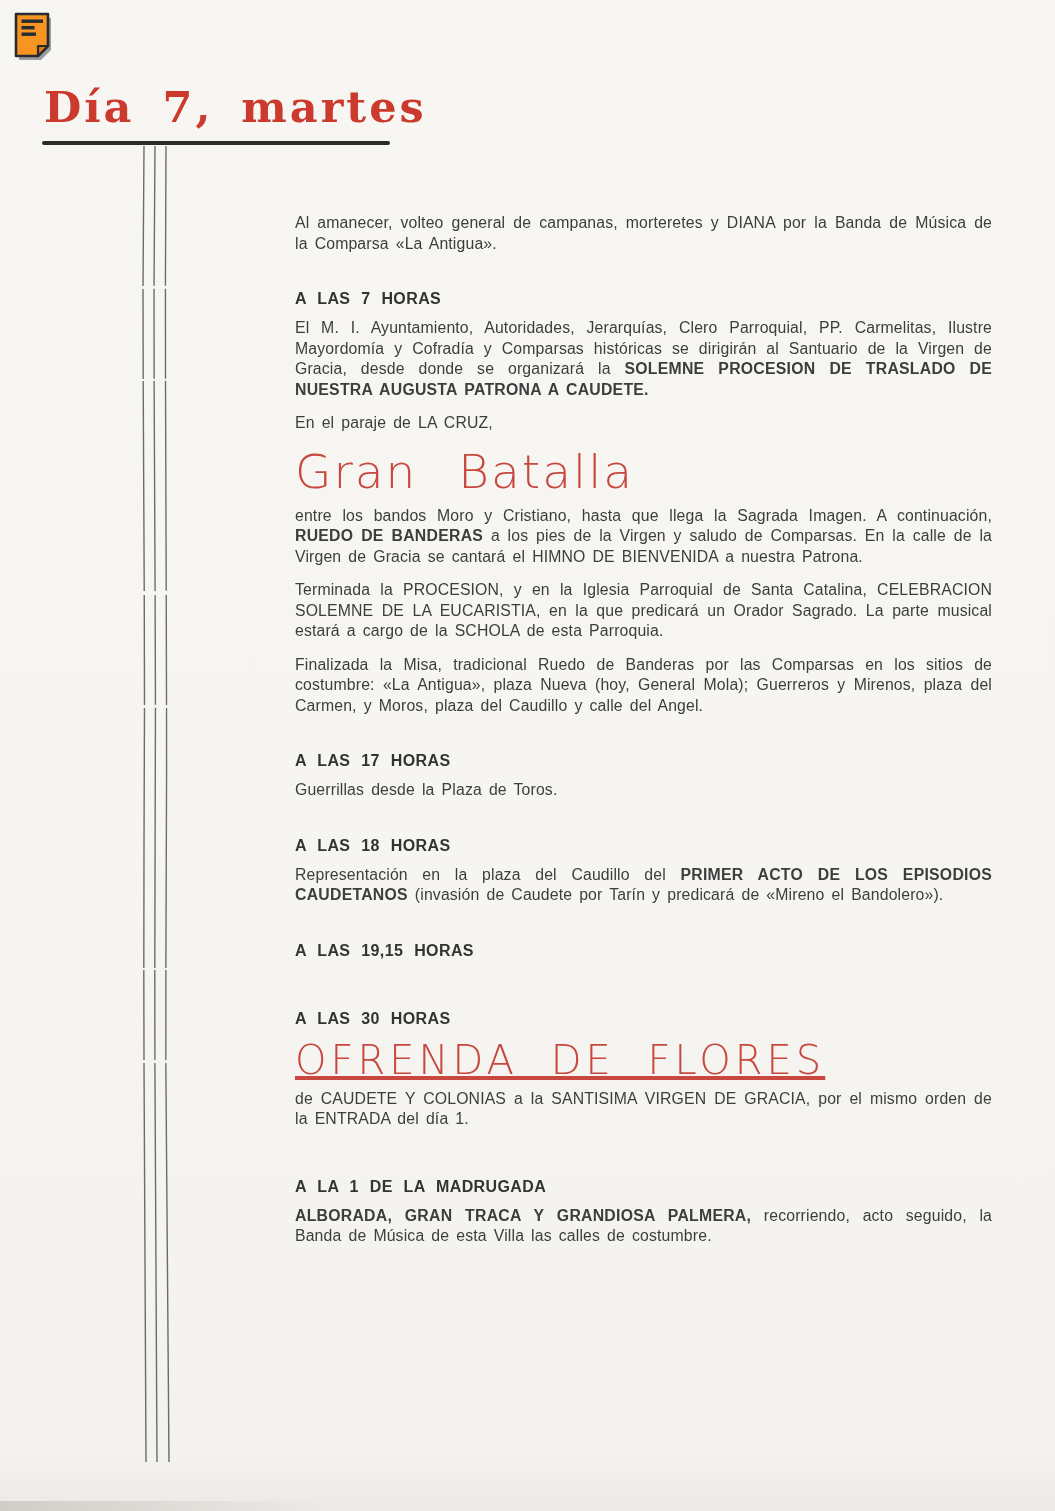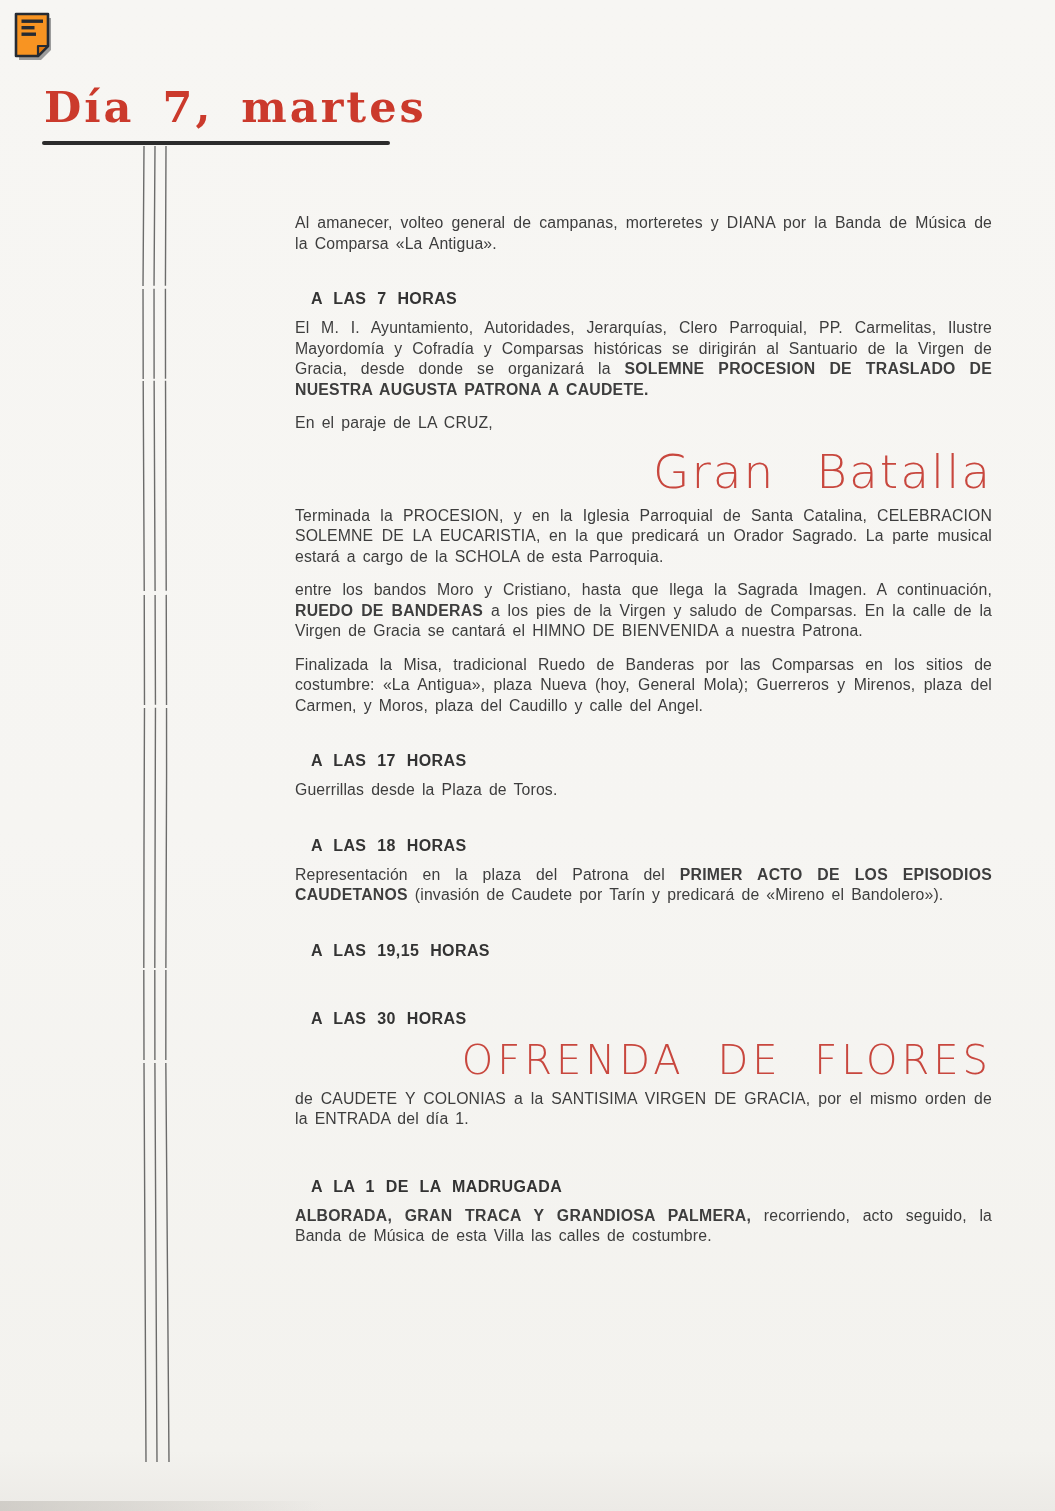--- a/index.html
+++ b/index.html
@@ -34,41 +34,42 @@
     font-size:15.8px;line-height:20.5px;
   }
   .content p.body{
     margin:0 0 13px 0;
     text-align:justify;
     word-spacing:2.5px;letter-spacing:.15px;
     color:#3d3d3d;
   }
   .content p.body b{font-weight:700;letter-spacing:.25px;}
   .time{
-    margin:34px 0 8px 16px;
+    margin:34px 0 8px 0;
     font-size:16px;line-height:22px;font-weight:700;
     letter-spacing:.4px;word-spacing:6px;
     color:#333;
   }
   .time.mt-lg{margin-top:46px;}
   .display{
     font-family:"DejaVu Sans","Liberation Sans",sans-serif;
     font-weight:200;
     color:#c8473e;
-    text-align:right;
+    text-align:left;
   }
   .display.gran{
     font-size:47px;line-height:50px;
     letter-spacing:2px;word-spacing:24px;
     margin:4px 0 9px 0;
   }
   .display.ofrenda{
     font-size:40px;line-height:44px;
     letter-spacing:4px;word-spacing:16px;
     margin:6px 0 7px 0;
+    text-decoration:underline;
   }
 </style>
 </head>
 <body>
 
 <div class="page">
 
   <svg class="note-icon" width="46" height="52" viewBox="0 0 46 52" aria-hidden="true">
     <path d="M8 6 H40 V38 L30 48 H8 Z" fill="#9c9c9c"></path>
     <path d="M5 2 H37 V34 L27 44 H5 Z" stroke="#262b33" stroke-width="2.6" stroke-linejoin="round" fill="#f89422"></path>
@@ -89,29 +90,29 @@
     </g>
   </svg>
 
   <div class="content">
     <p class="body">Al amanecer, volteo general de campanas, morteretes y DIANA por la Banda de Música de la Comparsa «La Antigua».</p>
 
     <h3 class="time">A LAS 7 HORAS</h3>
     <p class="body"><span>El M. I. Ayuntamiento, Autoridades, Jerarquías, Clero Parroquial, PP. Carmelitas, Ilustre Mayordomía y Cofradía y Comparsas históricas se dirigirán al Santuario de la Virgen de Gracia, desde donde se organizará la </span><b>SOLEMNE PROCESION DE TRASLADO DE NUESTRA AUGUSTA PATRONA A CAUDETE.</b></p>
     <p class="body">En el paraje de LA CRUZ,</p>
     <div class="display gran">Gran Batalla</div>
+    <p class="body"><span>entre los bandos Moro y Cristiano, hasta que llega la Sagrada Imagen. A continuación, </span><b>RUEDO DE BANDERAS</b><span> a los pies de la Virgen y saludo de Comparsas. En la calle de la Virgen de Gracia se cantará el HIMNO DE BIENVENIDA a nuestra Patrona.</span></p>
     <p class="body">Terminada la PROCESION, y en la Iglesia Parroquial de Santa Catalina, CELEBRACION SOLEMNE DE LA EUCARISTIA, en la que predicará un Orador Sagrado. La parte musical estará a cargo de la SCHOLA de esta Parroquia.</p>
-    <p class="body"><span>entre los bandos Moro y Cristiano, hasta que llega la Sagrada Imagen. A continuación, </span><b>RUEDO DE BANDERAS</b><span> a los pies de la Virgen y saludo de Comparsas. En la calle de la Virgen de Gracia se cantará el HIMNO DE BIENVENIDA a nuestra Patrona.</span></p>
     <p class="body">Finalizada la Misa, tradicional Ruedo de Banderas por las Comparsas en los sitios de costumbre: «La Antigua», plaza Nueva (hoy, General Mola); Guerreros y Mirenos, plaza del Carmen, y Moros, plaza del Caudillo y calle del Angel.</p>
 
     <h3 class="time">A LAS 17 HORAS</h3>
     <p class="body">Guerrillas desde la Plaza de Toros.</p>
 
     <h3 class="time">A LAS 18 HORAS</h3>
-    <p class="body"><span>Representación en la plaza del Patrona del </span><b>PRIMER ACTO DE LOS EPISODIOS CAUDETANOS</b><span> (invasión de Caudete por Tarín y predicará de «Mireno el Bandolero»).</span></p>
+    <p class="body"><span>Representación en la plaza del Caudillo del </span><b>PRIMER ACTO DE LOS EPISODIOS CAUDETANOS</b><span> (invasión de Caudete por Tarín y predicará de «Mireno el Bandolero»).</span></p>
 
     <h3 class="time">A LAS 19,15 HORAS</h3>
 
     <h3 class="time mt-lg">A LAS 30 HORAS</h3>
     <div class="display ofrenda">OFRENDA DE FLORES</div>
     <p class="body">de CAUDETE Y COLONIAS a la SANTISIMA VIRGEN DE GRACIA, por el mismo orden de la ENTRADA del día 1.</p>
 
     <h3 class="time mt-lg">A LA 1 DE LA MADRUGADA</h3>
     <p class="body"><b>ALBORADA, GRAN TRACA Y GRANDIOSA PALMERA,</b><span> recorriendo, acto seguido, la Banda de Música de esta Villa las calles de costumbre.</span></p>
   </div>

